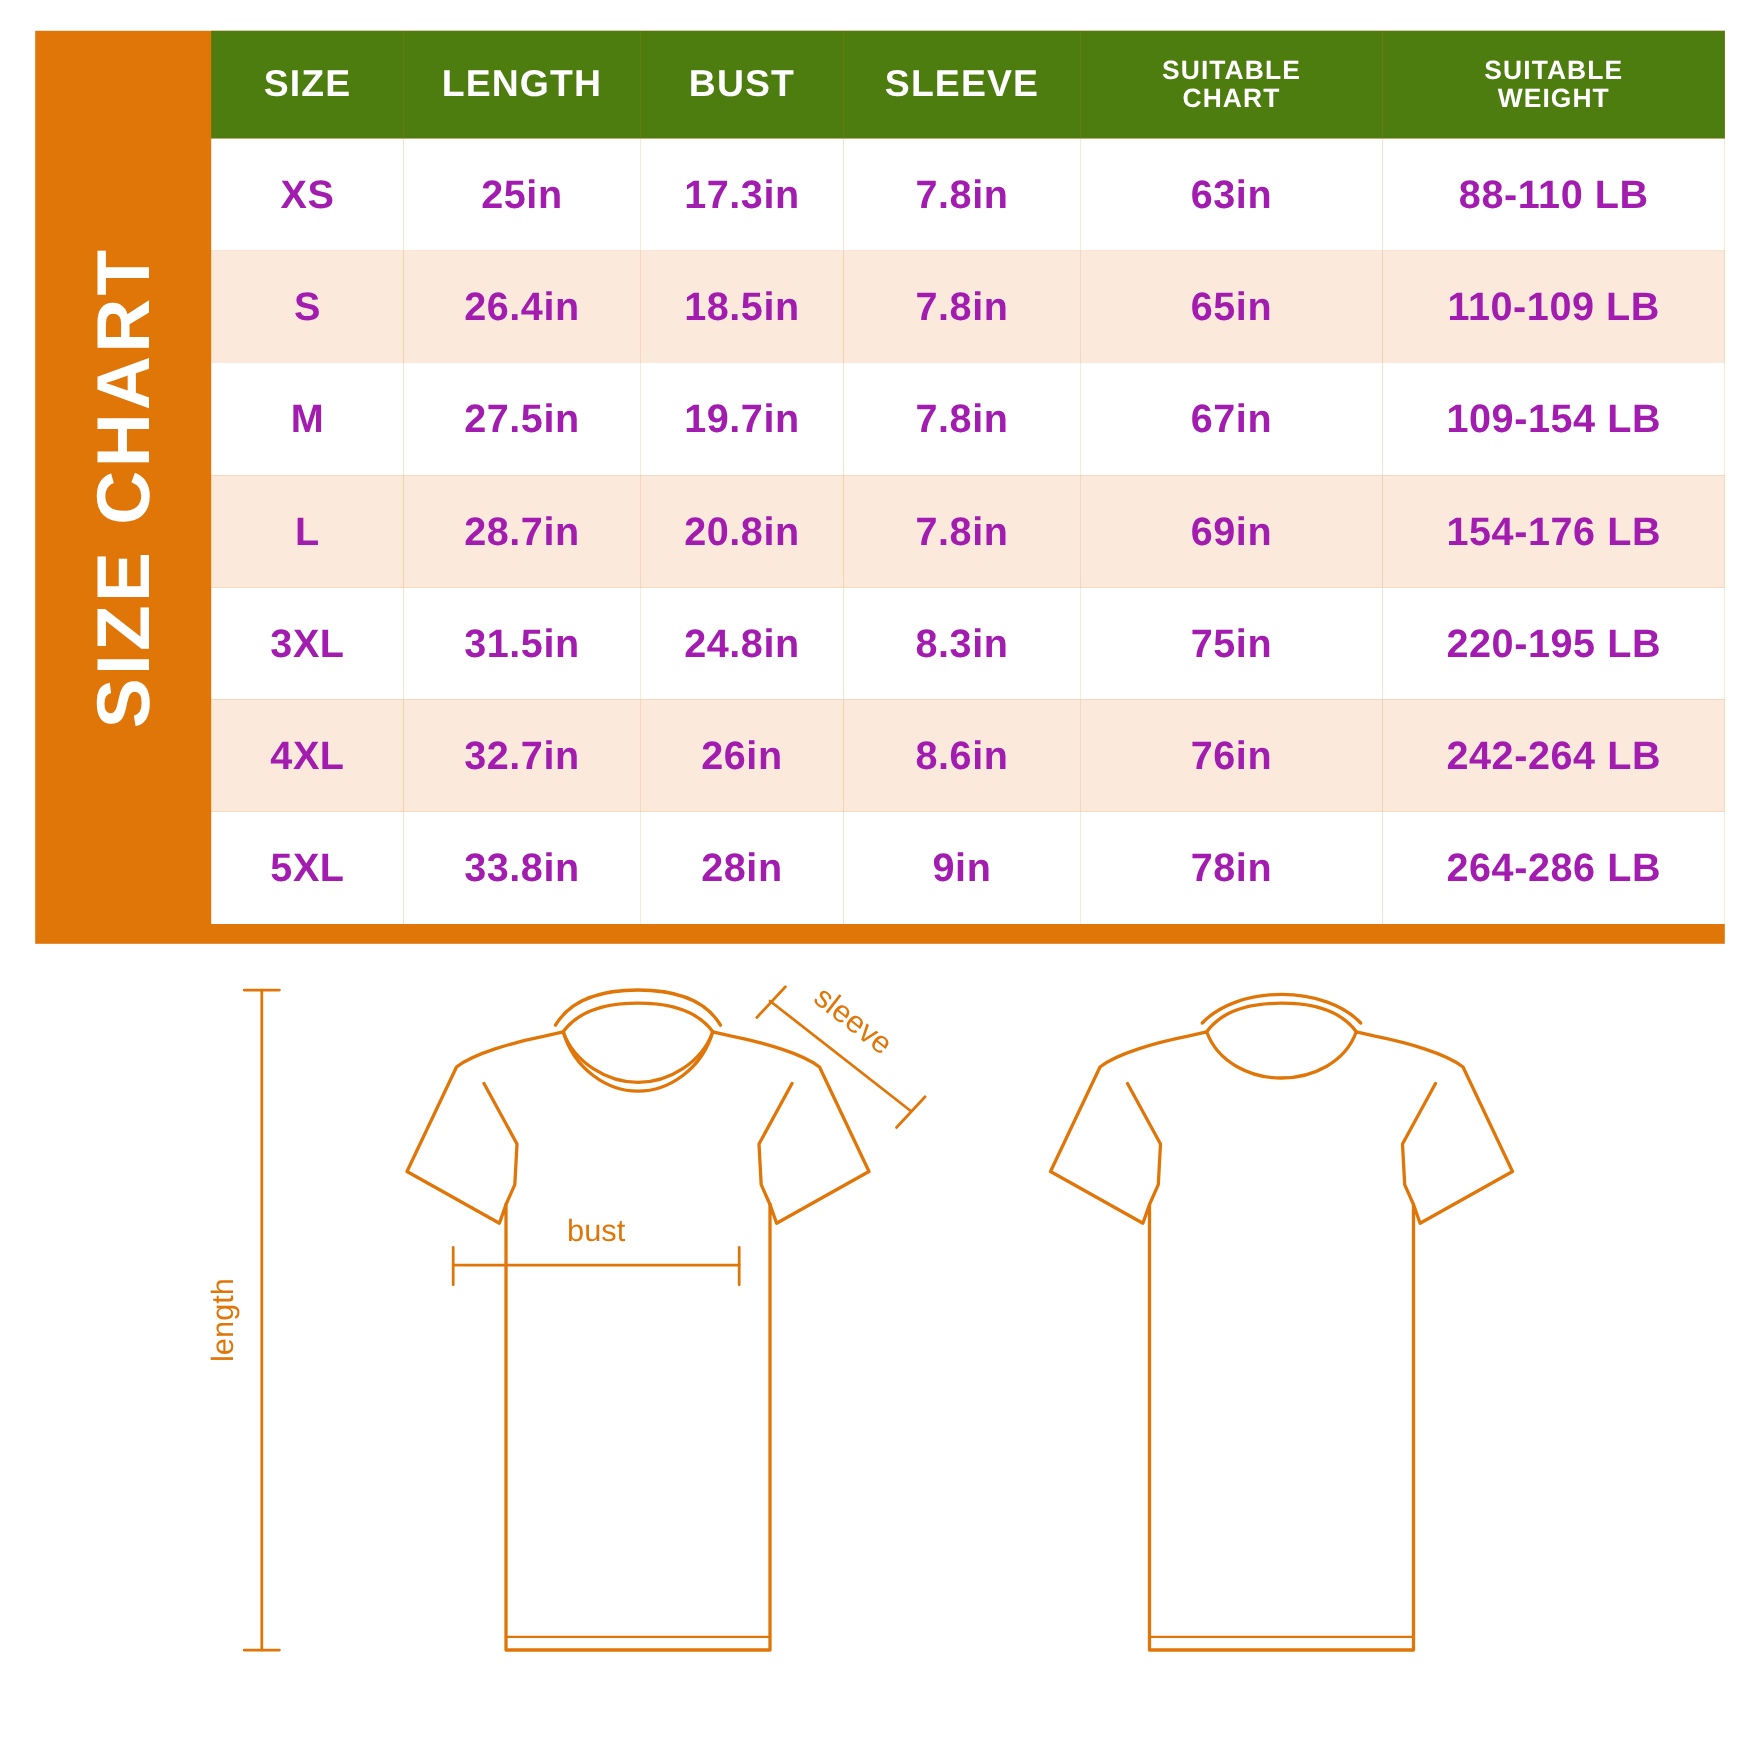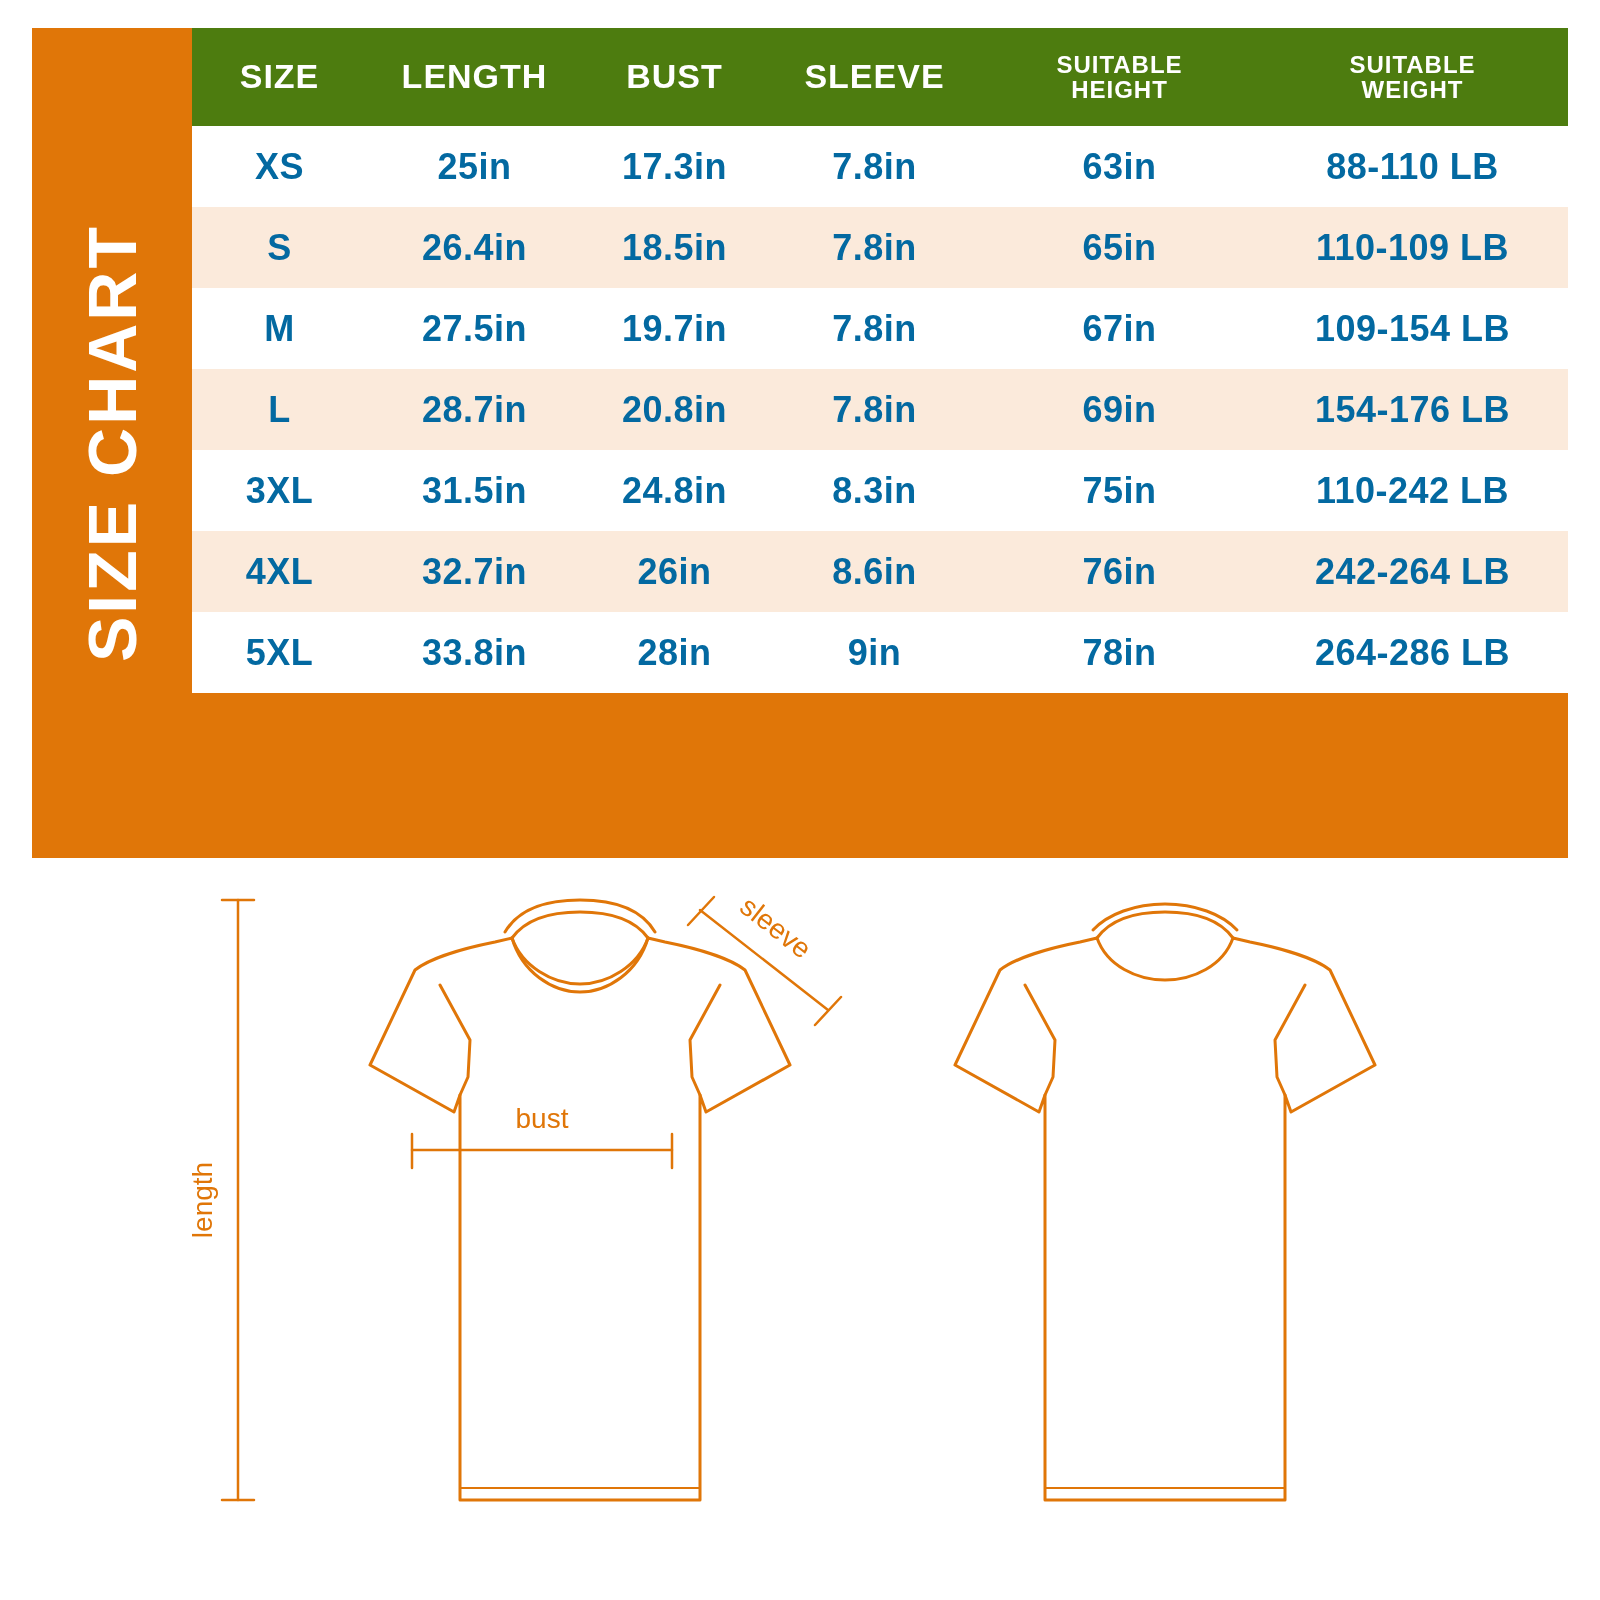--- a/index.html
+++ b/index.html
@@ -71,25 +71,25 @@
     height: 98px;
     vertical-align: middle;
     text-align: center;
     line-height: 1.05;
     padding: 0;
   }
   table.size-table th.small-head {
     font-size: 24px;
   }
   table.size-table td {
-    color: #0369a1;
+    color: #a21caf;
     font-size: 36px;
     font-weight: bold;
     text-align: center;
-    height: 81px;
+    height: 102px;
     padding: 0;
     letter-spacing: 0.5px;
   }
   table.size-table tr.row-odd td {
     background: #ffffff;
   }
   table.size-table tr.row-even td {
     background: #FBEADB;
   }
   col.c-size { width: 175px; }
@@ -138,21 +138,21 @@
           <col class="c-weight">
         </colgroup>
         <thead>
           <tr>
             <th>SIZE</th>
             <th>LENGTH</th>
             <th>BUST</th>
             <th>SLEEVE</th>
             <th class="small-head">
               <div>SUITABLE</div>
-              <div>HEIGHT</div>
+              <div>CHART</div>
             </th>
             <th class="small-head">
               <div>SUITABLE</div>
               <div>WEIGHT</div>
             </th>
           </tr>
         </thead>
         <tbody>
           <tr class="row-odd">
             <td>XS</td>
@@ -185,21 +185,21 @@
             <td>7.8in</td>
             <td>69in</td>
             <td>154-176 LB</td>
           </tr>
           <tr class="row-odd">
             <td>3XL</td>
             <td>31.5in</td>
             <td>24.8in</td>
             <td>8.3in</td>
             <td>75in</td>
-            <td>110-242 LB</td>
+            <td>220-195 LB</td>
           </tr>
           <tr class="row-even">
             <td>4XL</td>
             <td>32.7in</td>
             <td>26in</td>
             <td>8.6in</td>
             <td>76in</td>
             <td>242-264 LB</td>
           </tr>
           <tr class="row-odd">

